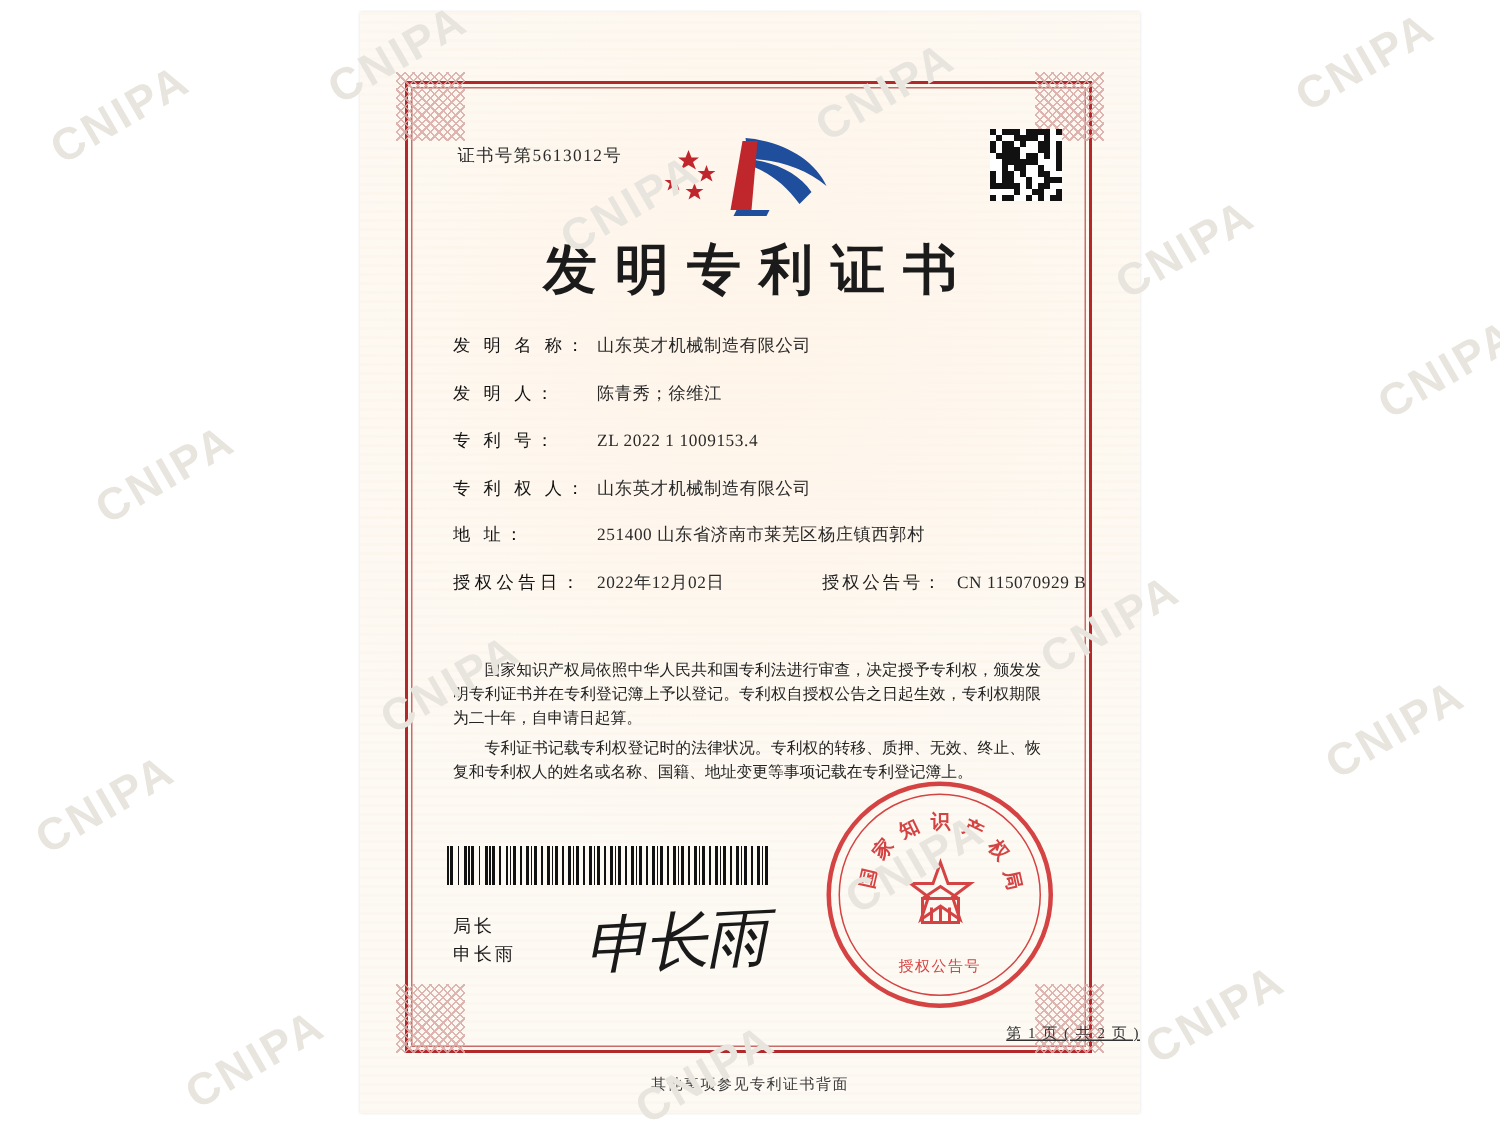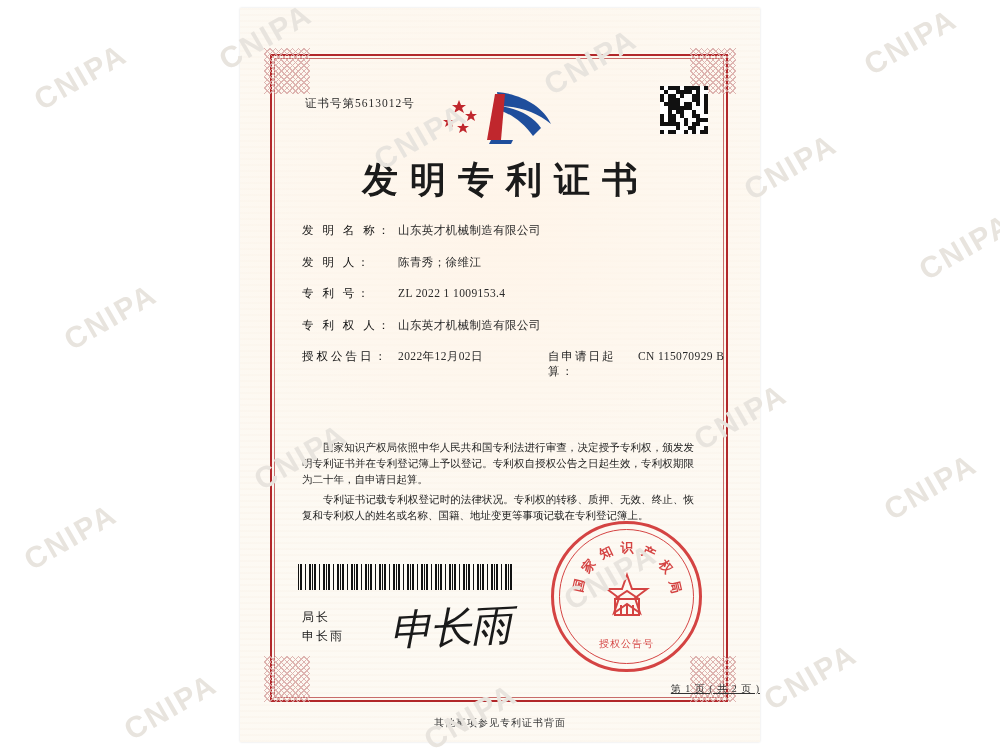--- a/index.html
+++ b/index.html
@@ -443,24 +443,28 @@
         <div class="field-value">陈青秀；徐维江</div>
       </div>
       <div class="field-row">
         <div class="field-label">专 利 号：</div>
         <div class="field-value">ZL 2022 1 1009153.4</div>
       </div>
       <div class="field-row">
         <div class="field-label">专 利 权 人：</div>
         <div class="field-value">山东英才机械制造有限公司</div>
       </div>
+      <div class="field-row">
+        <div class="field-label">地 址：</div>
+        <div class="field-value">251400 山东省济南市莱芜区杨庄镇西郭村</div>
+      </div>
       <div class="field-row dual">
         <div class="field-label">授权公告日：</div>
         <div class="field-value">2022年12月02日</div>
-        <div class="field-label2">自申请日起算：</div>
+        <div class="field-label2">授权公告号：</div>
         <div class="field-value">CN 115070929 B</div>
       </div>
     </div>
 
     <div class="para p2">专利证书记载专利权登记时的法律状况。专利权的转移、质押、无效、终止、恢复和专利权人的姓名或名称、国籍、地址变更等事项记载在专利登记簿上。</div>
     <div class="para p1">国家知识产权局依照中华人民共和国专利法进行审查，决定授予专利权，颁发发明专利证书并在专利登记簿上予以登记。专利权自授权公告之日起生效，专利权期限为二十年，自申请日起算。</div>
 
     <div class="barcode"></div>
 
     <div class="sig-label">

